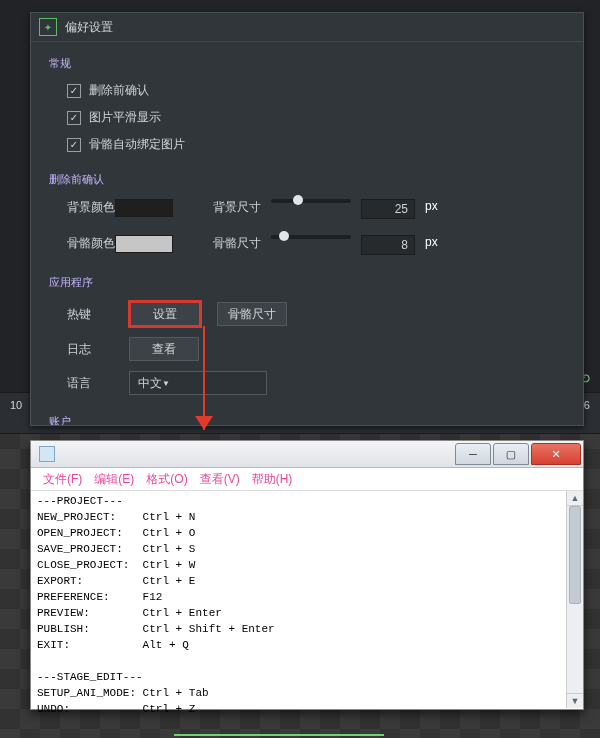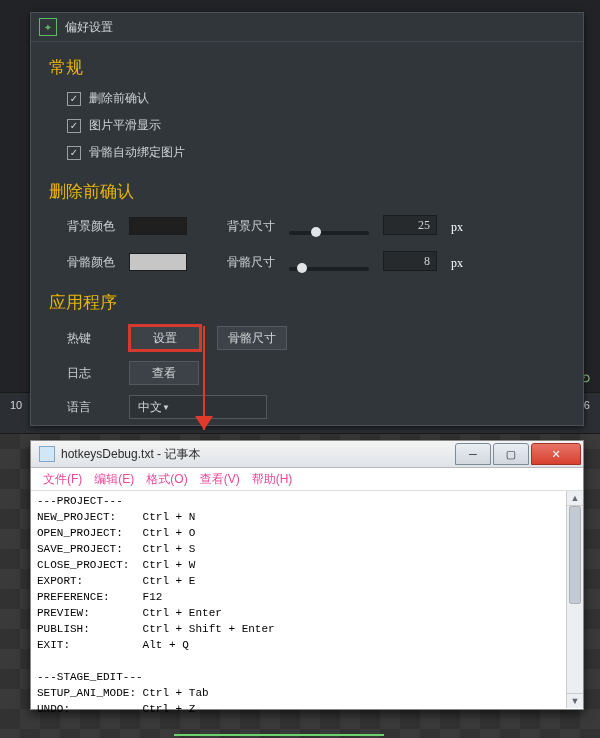--- a/index.html
+++ b/index.html
@@ -71,22 +71,22 @@
 .pref .titlebar .logo {
   width: 16px; height: 16px;
   border: 1px solid #5dbb63;
   display: inline-flex;
   align-items: center;
   justify-content: center;
   font-size: 10px;
   color: #5dbb63;
 }
 .pref .section-title {
-  color: #eab308;
-  font-size: 17px;
+  color: #c4b5fd;
+  font-size: 11px;
   padding: 14px 18px 6px;
 }
 .pref .checklist {
   padding: 0 36px;
 }
 .pref .chk {
   display: flex;
   align-items: center;
   gap: 8px;
   padding: 5px 0;
@@ -99,23 +99,21 @@
   font-size: 10px;
   line-height: 10px;
 }
 .colors {
   display: flex;
   gap: 40px;
   padding: 6px 36px;
 }
 .colors .col {
   display: flex;
-  align-items: flex-end;
-  gap: 14px;
-  font-family: Liberation Serif, serif;
+  align-items: flex-start;
 }
 .swatch {
   width: 56px; height: 16px;
   border: 1px solid #1c1c1c;
 }
 .slider-row { display: flex; align-items: center; gap: 10px; }
 .slider {
   width: 80px; height: 4px;
   background: #1d2023;
   position: relative;
@@ -365,21 +363,20 @@
 
   <div class="section-title">账户</div>
 </div>
 
 <div class="arrow"></div>
 
 <div class="notepad">
   <div class="np-titlebar">
     <div class="np-title">
       <span class="np-doc-icon"></span>
-      <span>hotkeysDebug.txt - 记事本</span>
     </div>
     <div class="np-buttons">
       <span class="np-btn">─</span>
       <span class="np-btn">▢</span>
       <span class="np-btn close">✕</span>
     </div>
   </div>
   <div class="np-menu">
     <span>文件(F)</span>
     <span>编辑(E)</span>

